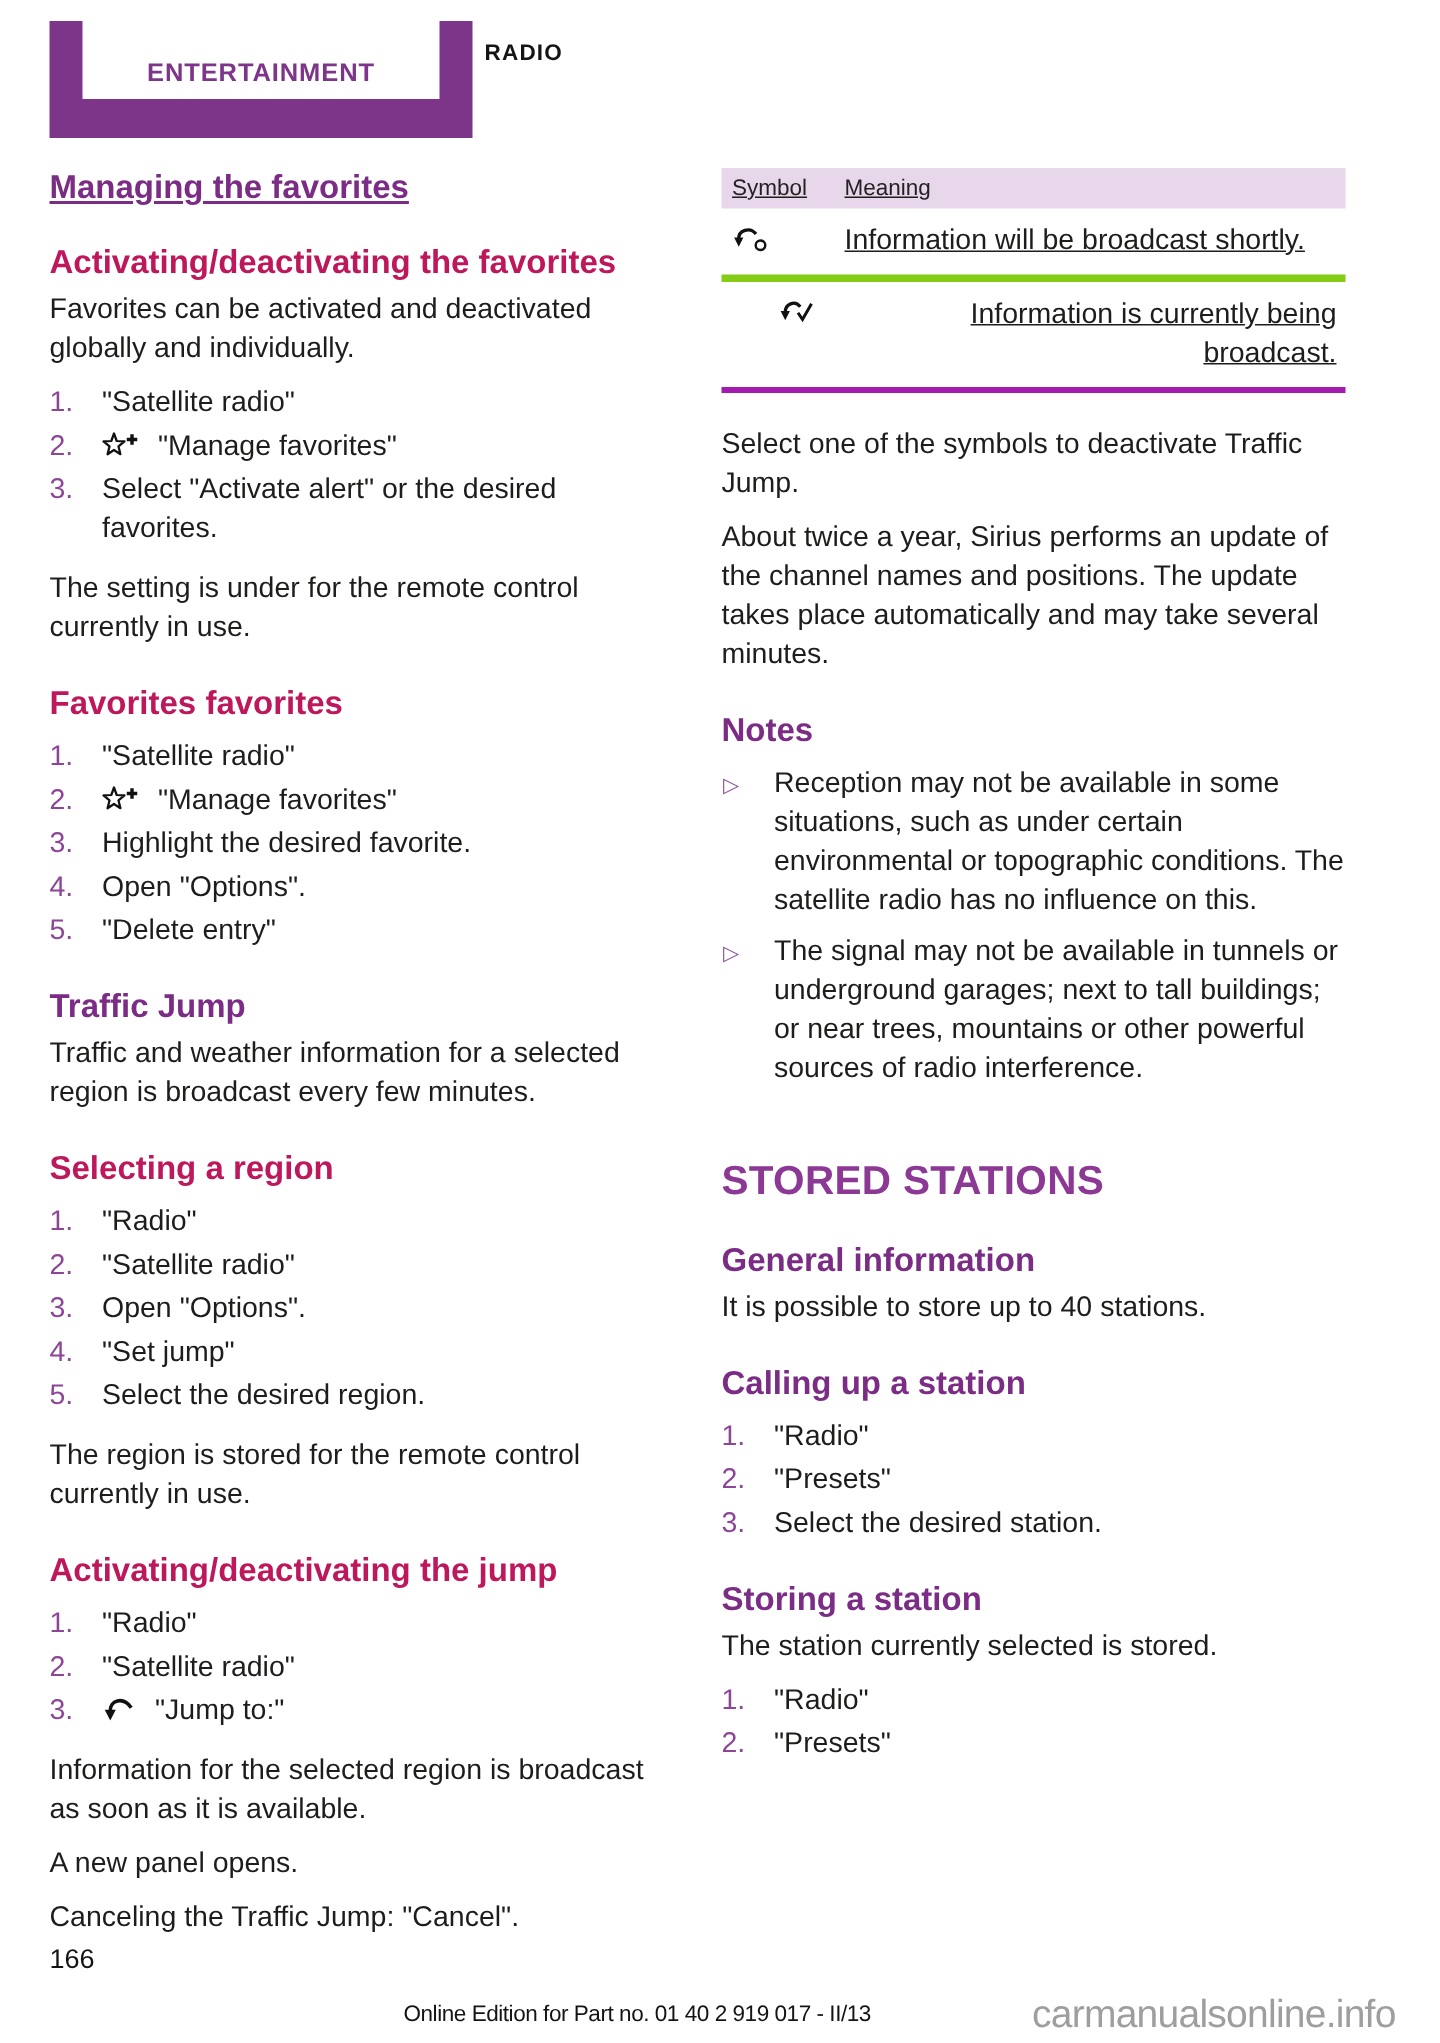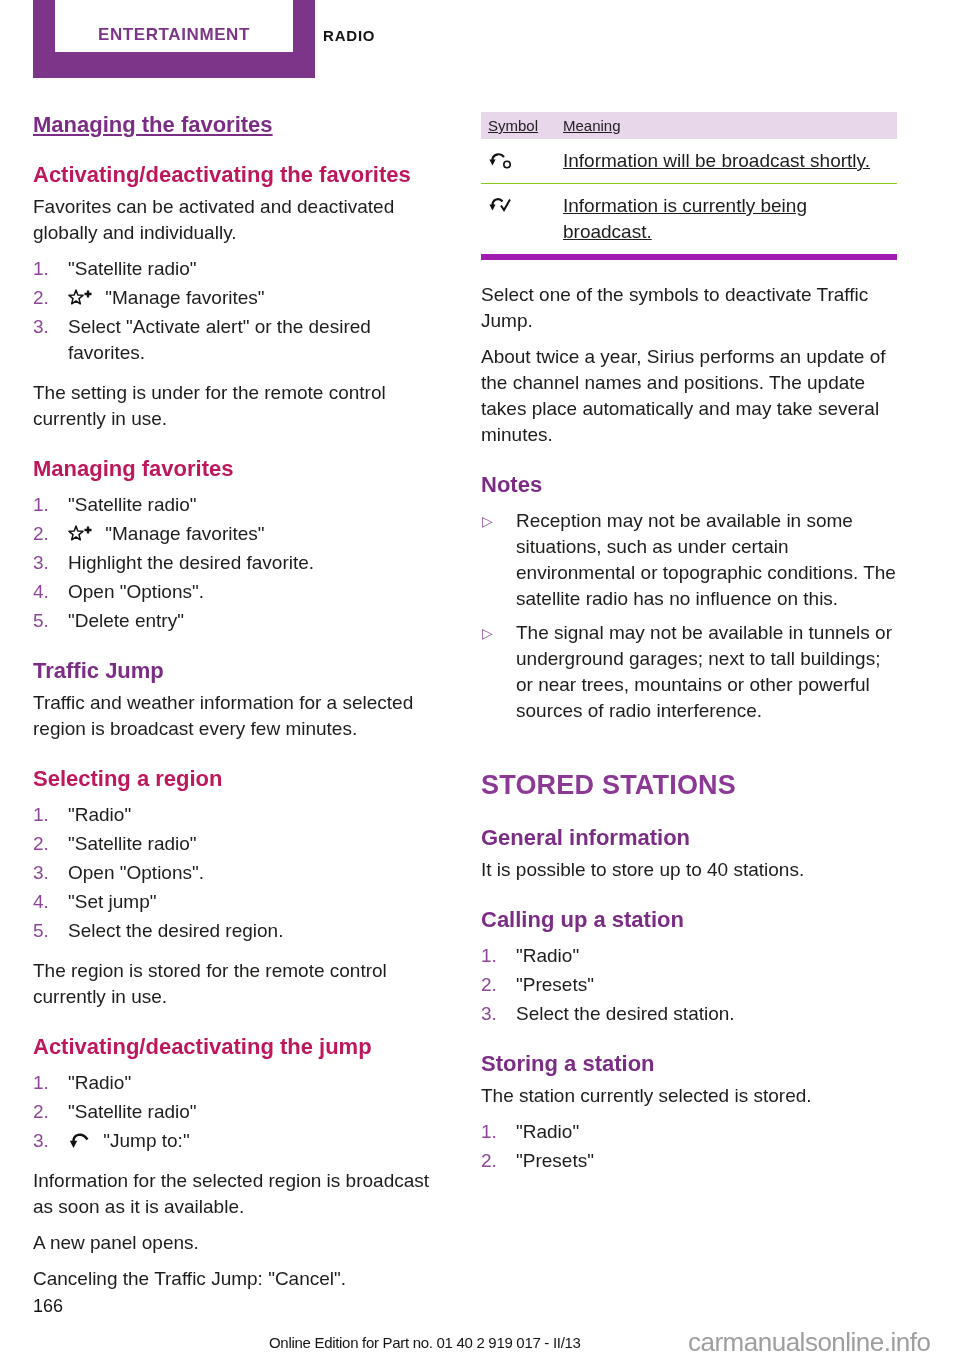--- a/index.html
+++ b/index.html
@@ -3,21 +3,21 @@
 <meta charset="utf-8">
 <style>
   html,body { margin:0; padding:0; background:#ffffff; }
   .page {
     position:relative; width:960px; height:1362px; overflow:hidden;
     background:#ffffff; color:#1d1d1b;
     font-family:"Liberation Sans", sans-serif;
   }
 
   
-  .chapter-tab { position:absolute; left:33px; top:0; width:282px; height:78px; background:#7d3589; }
+  .chapter-tab { position:absolute; left:33px; top:14px; width:282px; height:78px; background:#7d3589; }
   .chapter-tab-inner {
     position:absolute; left:22px; right:22px; top:0; height:52px; background:#ffffff;
     display:flex; align-items:flex-end; justify-content:center; padding-bottom:7px; box-sizing:border-box;
   }
   .chapter-tab-label { color:#7d3589; font-weight:bold; font-size:17px; letter-spacing:0.6px; }
   .crumb { position:absolute; left:323px; top:27px; font-weight:bold; font-size:15px; letter-spacing:0.8px; color:#141414; }
 
   
   .content { position:absolute; top:108px; left:33px; width:864px; display:flex; gap:32px; }
   .col { width:416px; box-sizing:border-box; }
@@ -39,22 +39,22 @@
   .icn { display:inline-block; vertical-align:-3px; margin-right:7px; }
   .icn svg { display:block; }
 
   
   table.symbols { border-collapse:collapse; width:100%; margin:4px 0 22px; }
   table.symbols th {
     background:#e8d6ea; font-weight:normal; font-size:15px; text-align:left;
     padding:5px 6px 5px 7px; color:#222;
   }
   table.symbols th.c-symbol { width:62px; }
-  table.symbols td { font-size:19px; line-height:26px; padding:9px 6px 9px 7px; vertical-align:top; border-bottom:1px solid #84cc16; }
-  table.symbols tr.last td { border-bottom:6px solid #a21caf; }
+  table.symbols td { font-size:19px; line-height:26px; padding:9px 6px 9px 7px; vertical-align:top; border-bottom:5px solid #84cc16; }
+  table.symbols tr.last td { border-bottom:4px solid #a21caf;text-align:right; }
 
   
   .page-number { position:absolute; left:33px; top:1296px; font-size:18px; font-weight:normal; color:#141414; }
   .edition-note { position:absolute; left:269px; top:1334px; font-size:15px; letter-spacing:-0.3px; color:#141414; white-space:nowrap; }
   .watermark { position:absolute; left:688px; top:1327px; font-size:26px; letter-spacing:-0.5px; color:#9e9e9e; white-space:nowrap; }
 </style>
 </head>
 <body>
 
 <div class="page">
@@ -80,21 +80,21 @@
           <span class="icn"><svg width="25" height="19" viewBox="0 0 25 19">
                 <path d="M8 2 L9.8 7 L15 7.3 L11 10.6 L12.3 15.8 L8 13 L3.7 15.8 L5 10.6 L1 7.3 L6.2 7 Z" fill="none" stroke="#111" stroke-width="1.5" stroke-linejoin="round"></path>
                 <path d="M16.5 6 h7 M20 2.5 v7" stroke="#111" stroke-width="2.3" fill="none"></path>
               </svg></span>
           <span>"Manage favorites"</span>
         </li>
         <li><span>Select "Activate alert" or the desired favorites.</span></li>
       </ol>
       <p class="body">The setting is under for the remote control currently in use.</p>
 
-      <h4 class="sub">Managing favorites</h4>
+      <h4 class="sub">Favorites favorites</h4>
       <ol class="steps">
         <li><span>"Satellite radio"</span></li>
         <li>
           <span class="icn"><svg width="25" height="19" viewBox="0 0 25 19">
                 <path d="M8 2 L9.8 7 L15 7.3 L11 10.6 L12.3 15.8 L8 13 L3.7 15.8 L5 10.6 L1 7.3 L6.2 7 Z" fill="none" stroke="#111" stroke-width="1.5" stroke-linejoin="round"></path>
                 <path d="M16.5 6 h7 M20 2.5 v7" stroke="#111" stroke-width="2.3" fill="none"></path>
               </svg></span>
           <span>"Manage favorites"</span>
         </li>
         <li><span>Highlight the desired favorite.</span></li>

